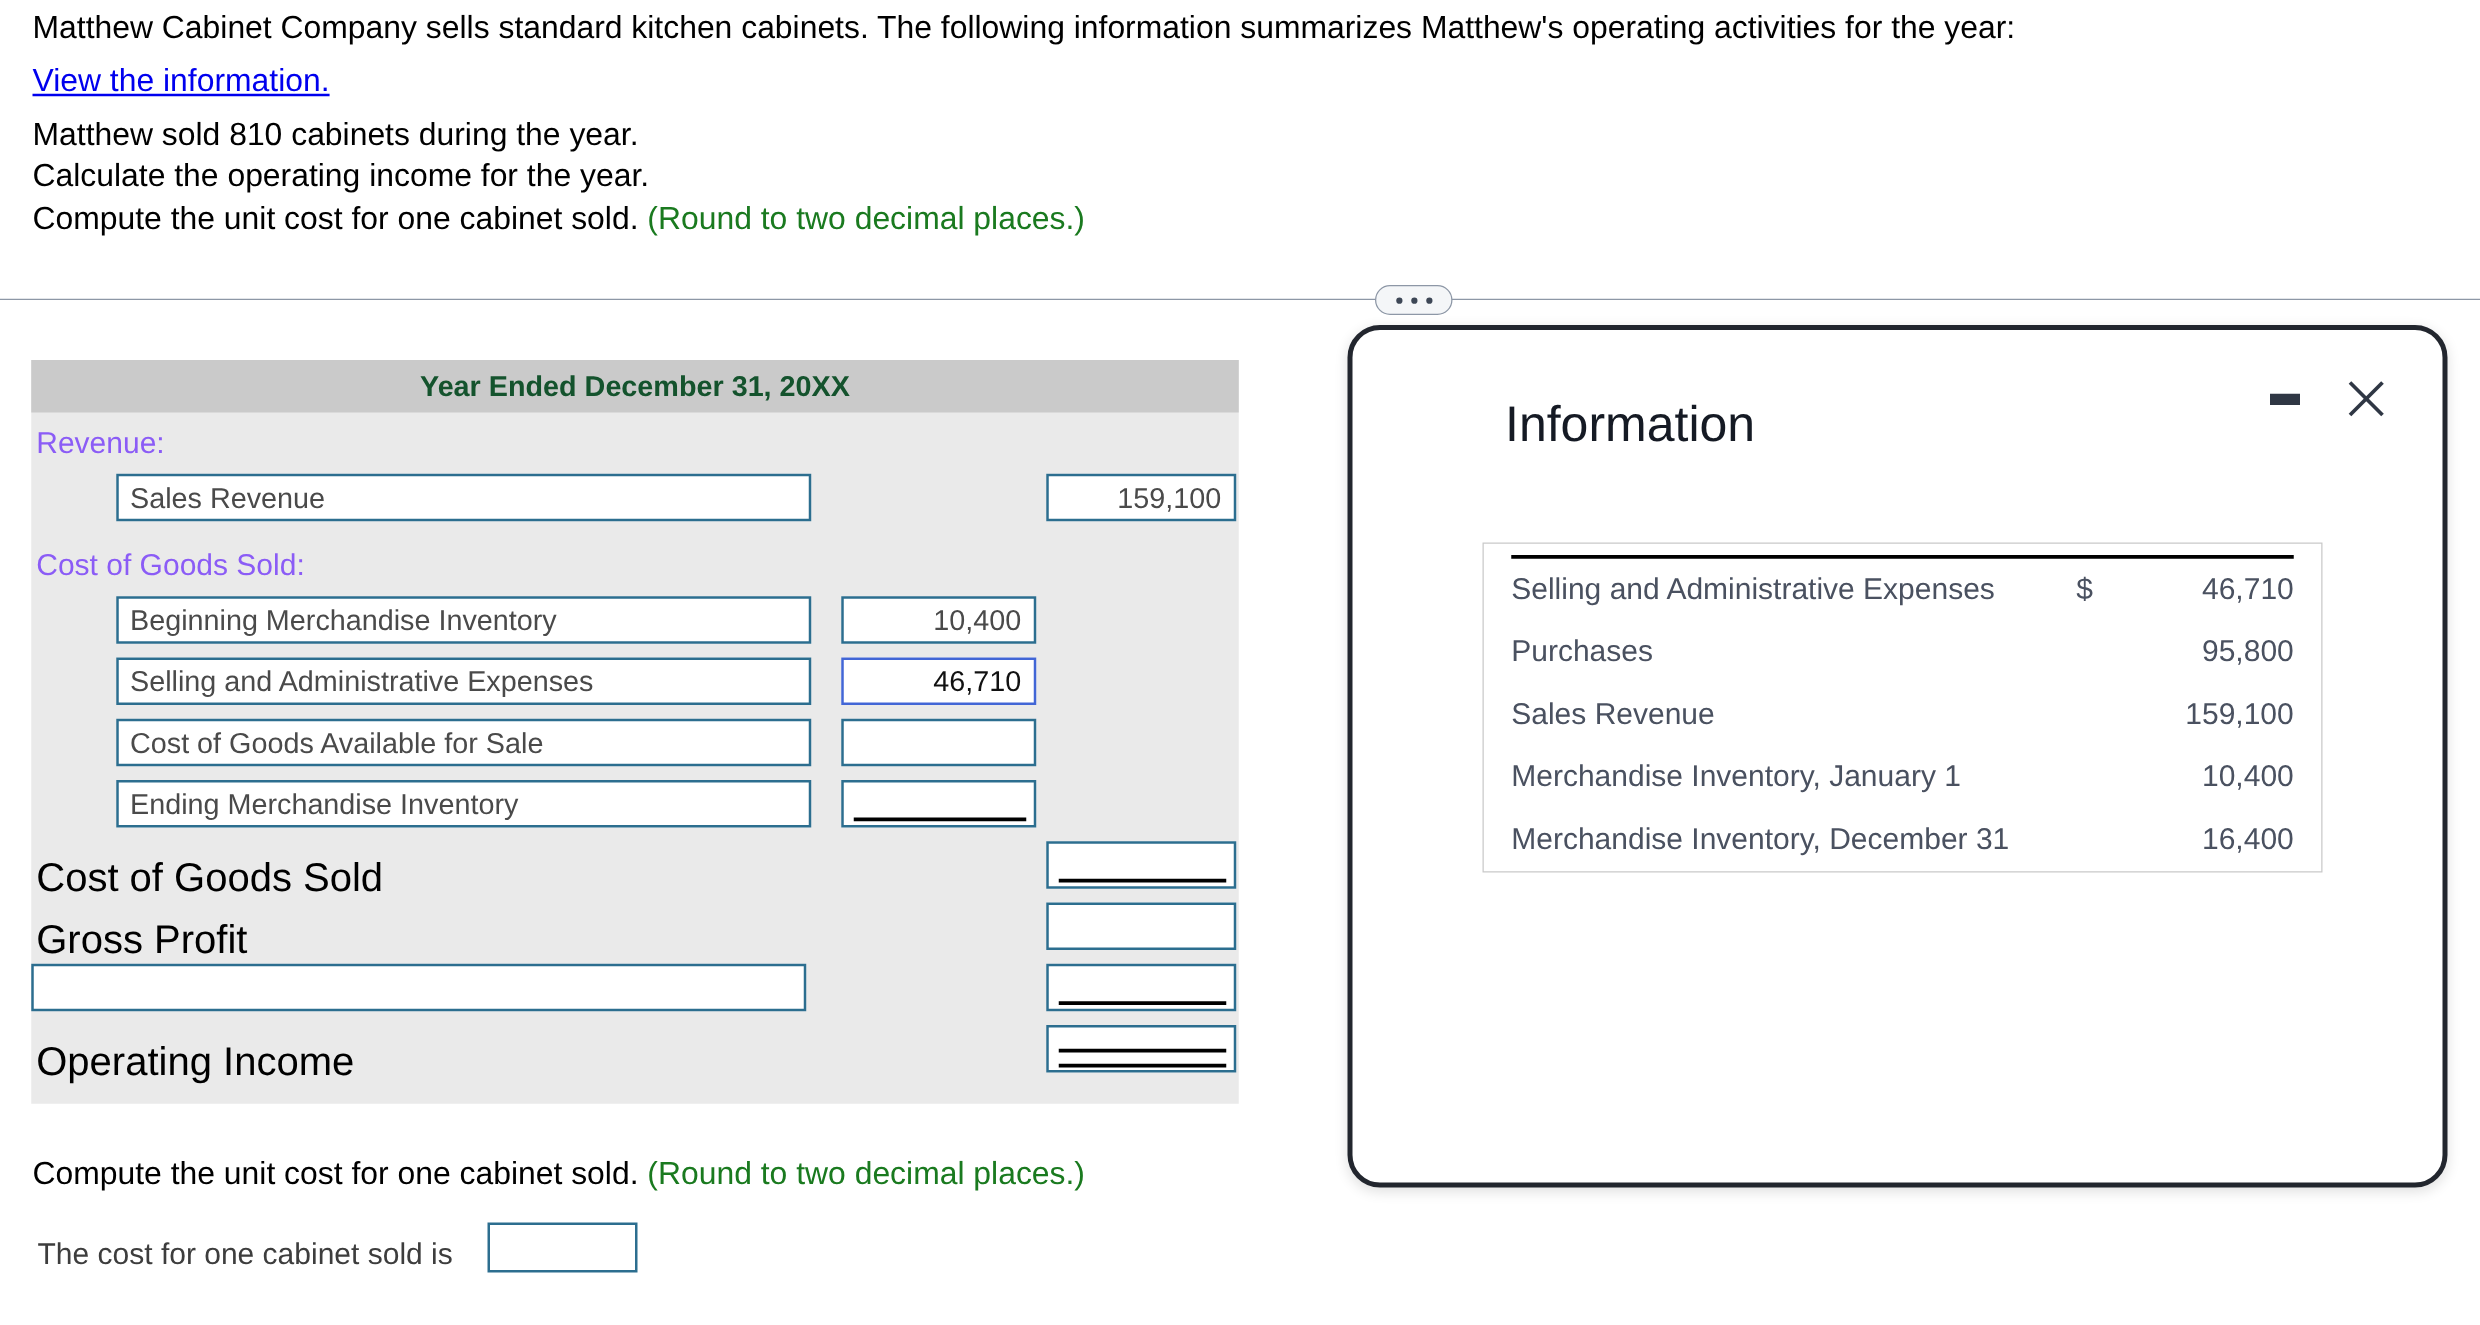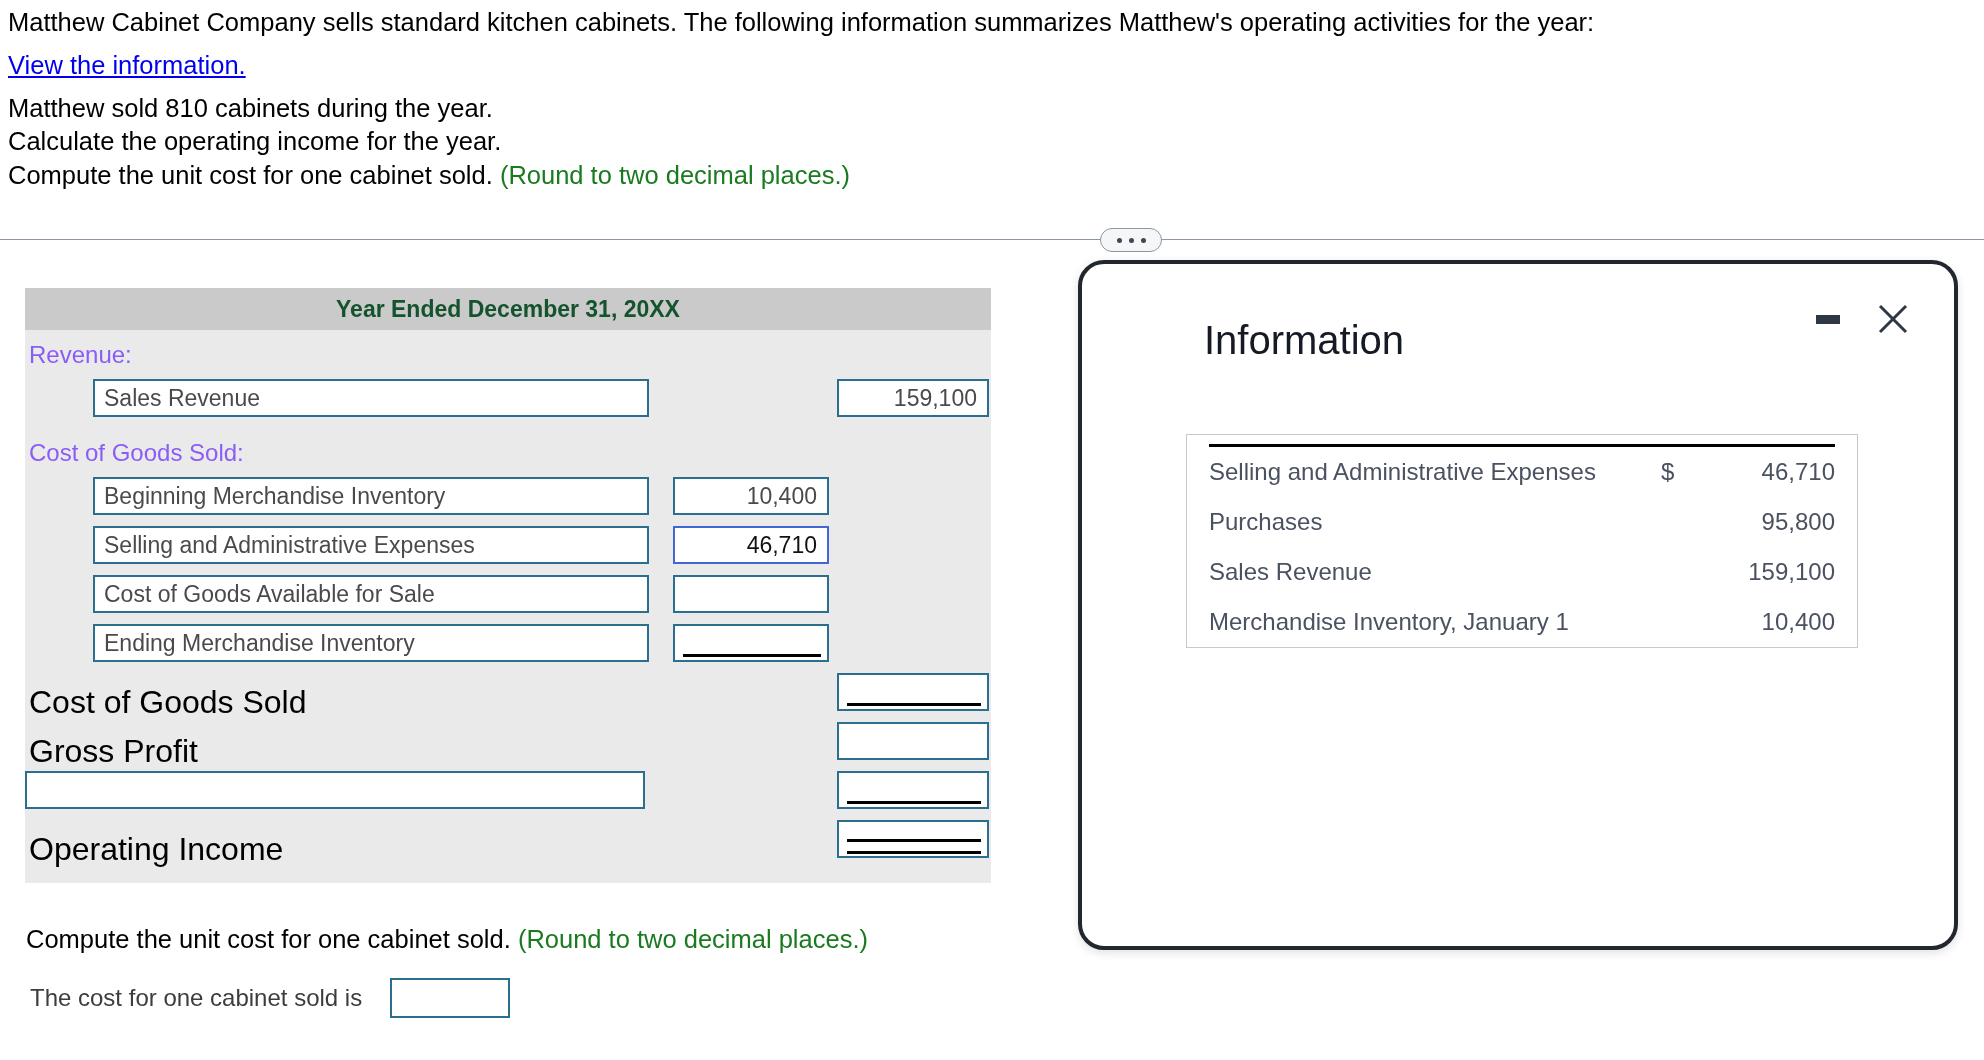--- a/index.html
+++ b/index.html
@@ -6,21 +6,21 @@
   html, body {
     margin: 0; padding: 0;
     width: 1984px; height: 1060px;
     background: #ffffff;
     font-family: "Liberation Sans", sans-serif;
     overflow: hidden;
   }
   .page { position: relative; width: 1984px; height: 1060px; }
 
   
-  .prompt { position: absolute; left: 8px; top: 6px; width: 1900px; }
+  .prompt { position: absolute; left: 26px; top: 6px; width: 1900px; }
   .prompt-line {
     font-size: 25.5px; color: #000; line-height: 1.32; white-space: nowrap;
   }
   .link-row { margin-top: 11px; margin-bottom: 12px; }
   a.infolink {
     font-size: 25.5px; color: #0000ee; text-decoration: underline;
     cursor: pointer;
     margin-top: 32px;
   }
   .green { color: #1a7a1f; }
@@ -82,21 +82,21 @@
   }
   .ul-double::after {
     content: ""; position: absolute; left: 8px; right: 6px; bottom: 2px;
     height: 9px;
     border-top: 3px solid #000; border-bottom: 3px solid #000;
   }
 
   
   .q-bottom { position: absolute; left: 26px; top: 925px; }
   .q-bottom .qline { font-size: 25.5px; color: #000; white-space: nowrap; }
-  .cost-row { position: absolute; left: 30px; top: 978px; display: flex; align-items: center; }
+  .cost-row { position: absolute; left: 30px; top: 978px; display: flex; align-items: flex-end; }
   .cost-row .lbl { font-size: 24px; color: #3d3d3d; margin-right: 28px; }
   .cost-input {
     width: 120px; height: 40px; background: #fff;
     border: 2px solid #2c6e8f; cursor: text;
   }
 
   
   .modal {
     position: absolute; left: 1078px; top: 260px;
     width: 880px; height: 690px;
@@ -256,17 +256,22 @@
       <div class="info-row">
         <span class="nm">Sales Revenue</span>
         <span class="cur"></span>
         <span class="amt">159,100</span>
       </div>
       <div class="info-row">
         <span class="nm">Merchandise Inventory, January 1</span>
         <span class="cur"></span>
         <span class="amt">10,400</span>
       </div>
+      <div class="info-row">
+        <span class="nm">Merchandise Inventory, December 31</span>
+        <span class="cur"></span>
+        <span class="amt">16,400</span>
+      </div>
     </div>
 
   </div>
 
 </div>
 
 </body></html>

